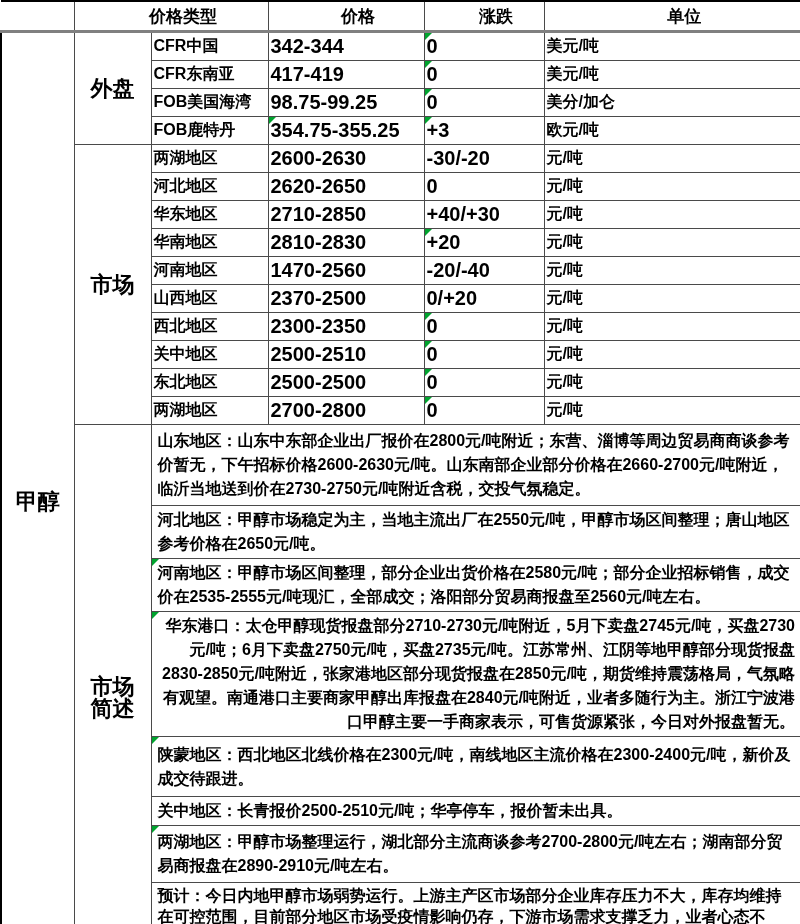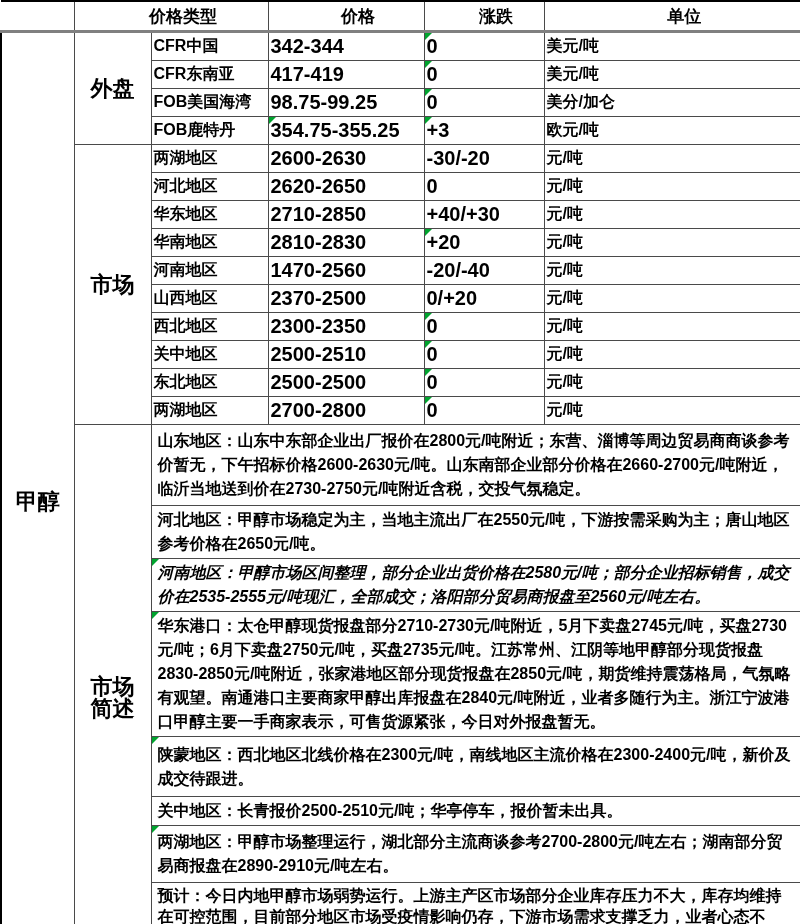--- a/index.html
+++ b/index.html
@@ -18,21 +18,21 @@
   
   tr.hdr td{border-bottom:3px solid var(--header-rule);}
   td.no-l{border-left:none;}
   
   .hc{font-size:17px;text-align:center;vertical-align:middle;height:26px;}
   .lab{font-size:22px;text-align:center;vertical-align:middle;}
   .c{font-size:16px;text-align:left;vertical-align:middle;height:27px;padding:0 2px;}
   .num{font-size:20px;letter-spacing:0px;margin-left:10px;}
   .para{font-size:16px;line-height:24px;text-align:left;vertical-align:middle;padding:2px 5px 2px 6px;}
   .para.tight{line-height:21px;}
-  .p0{height:76px;} .p1{height:44px;} .p2{height:47px;font-style:italic;} .p3{height:119px;}
+  .p0{height:76px;} .p1{height:44px;} .p2{height:47px;} .p3{height:119px;text-align:right;}
   .p4{height:55px;} .p5{height:24px;} .p6{height:52px;} .p7{height:80px;}
   .wrapnarrow{width:2.5em;margin:17px auto;line-height:22px;}
   .rel{position:relative;}
   .flagged::before{
     content:"";position:absolute;top:0;left:0;width:0;height:0;
     border-top:7px solid var(--marker);border-right:7px solid transparent;
   }
 </style>
 </head>
 <body>
@@ -145,21 +145,21 @@
     <td class="c edge-r">元/吨</td>
   </tr>
 
   <tr>
     <td class="lab" rowspan="8">
       <div class="wrapnarrow">市场简述</div>
     </td>
     <td class="para p0 rel edge-r" colspan="4">山东地区：山东中东部企业出厂报价在2800元/吨附近；东营、淄博等周边贸易商商谈参考价暂无，下午招标价格2600-2630元/吨。山东南部企业部分价格在2660-2700元/吨附近，临沂当地送到价在2730-2750元/吨附近含税，交投气氛稳定。</td>
   </tr>
   <tr>
-    <td class="para p1 rel edge-r" colspan="4">河北地区：甲醇市场稳定为主，当地主流出厂在2550元/吨，下游按需采购为主；唐山地区参考价格在2650元/吨。</td>
+    <td class="para p1 rel edge-r" colspan="4">河北地区：甲醇市场稳定为主，当地主流出厂在2550元/吨，甲醇市场区间整理；唐山地区参考价格在2650元/吨。</td>
   </tr>
   <tr>
     <td class="para p2 rel edge-r flagged" colspan="4">河南地区：甲醇市场区间整理，部分企业出货价格在2580元/吨；部分企业招标销售，成交价在2535-2555元/吨现汇，全部成交；洛阳部分贸易商报盘至2560元/吨左右。</td>
   </tr>
   <tr>
     <td class="para p3 rel edge-r flagged" colspan="4">华东港口：太仓甲醇现货报盘部分2710-2730元/吨附近，5月下卖盘2745元/吨，买盘2730元/吨；6月下卖盘2750元/吨，买盘2735元/吨。江苏常州、江阴等地甲醇部分现货报盘2830-2850元/吨附近，张家港地区部分现货报盘在2850元/吨，期货维持震荡格局，气氛略有观望。南通港口主要商家甲醇出库报盘在2840元/吨附近，业者多随行为主。浙江宁波港口甲醇主要一手商家表示，可售货源紧张，今日对外报盘暂无。</td>
   </tr>
   <tr>
     <td class="para p4 rel edge-r flagged" colspan="4">陕蒙地区：西北地区北线价格在2300元/吨，南线地区主流价格在2300-2400元/吨，新价及成交待跟进。</td>
   </tr>

